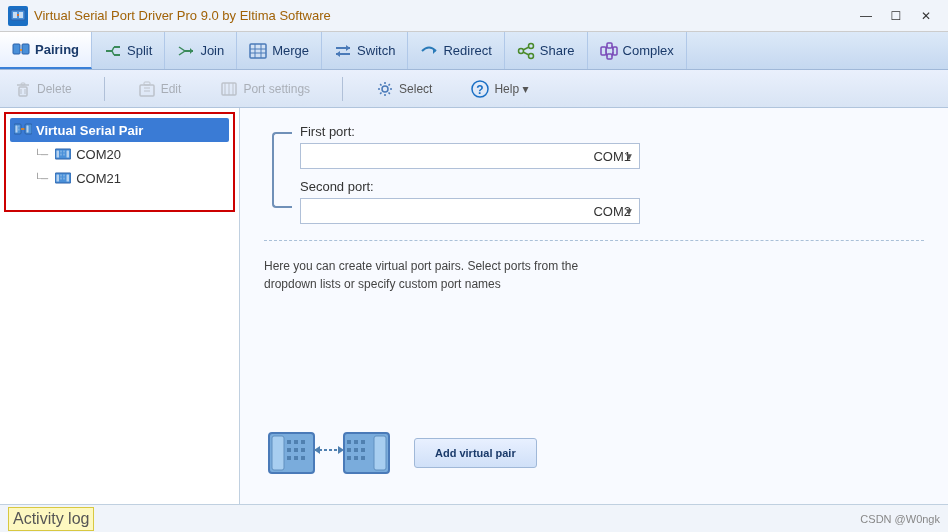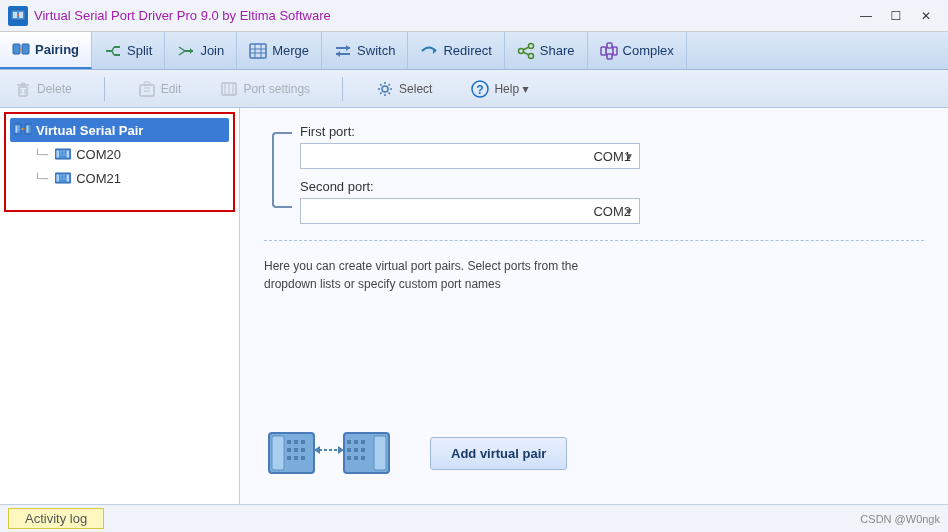--- a/index.html
+++ b/index.html
@@ -21,21 +21,21 @@
       align-items: center;
       justify-content: space-between;
       padding: 0 8px;
       border-bottom: 1px solid #ccc;
     }
     .title-bar-left {
       display: flex;
       align-items: center;
       gap: 6px;
       font-size: 13px;
-      color: #a21caf;
+      color: #a16207;
     }
     .title-bar-icon {
       width: 20px;
       height: 20px;
       background: #1a6fc4;
       border-radius: 2px;
       display: flex;
       align-items: center;
       justify-content: center;
       color: white;
@@ -251,26 +251,25 @@
       display: flex;
       align-items: center;
       gap: 20px;
     }
 
     .add-virtual-btn {
       background: linear-gradient(to bottom, #e8f0ff, #d0e0f8);
       border: 1px solid #a0b8d8;
       border-radius: 3px;
       padding: 8px 20px;
-      font-size: 13px;
+      font-size: 11px;
       font-weight: 600;
       color: #1a3a6a;
       cursor: pointer;
       white-space: nowrap;
-      margin-left: 16px;
     }
 
     
     .connector-visual {
       width: 130px;
       height: 70px;
       position: relative;
       display: flex;
       align-items: center;
       justify-content: center;
@@ -286,22 +285,22 @@
       background: #f0f4fa;
       border-top: 1px solid #c0d0e0;
       display: flex;
       align-items: center;
       justify-content: space-between;
       padding: 0 8px;
     }
     .status-left {
       background: #fdf8c0;
       border: 1px solid #d8c840;
-      padding: 2px 16px;
-      font-size: 13px;
+      padding: 2px 4px;
+      font-size: 16px;
       color: #555;
     }
     .status-right {
       font-size: 11px;
       color: #888;
     }
   </style>
 </head>
 <body>
 

